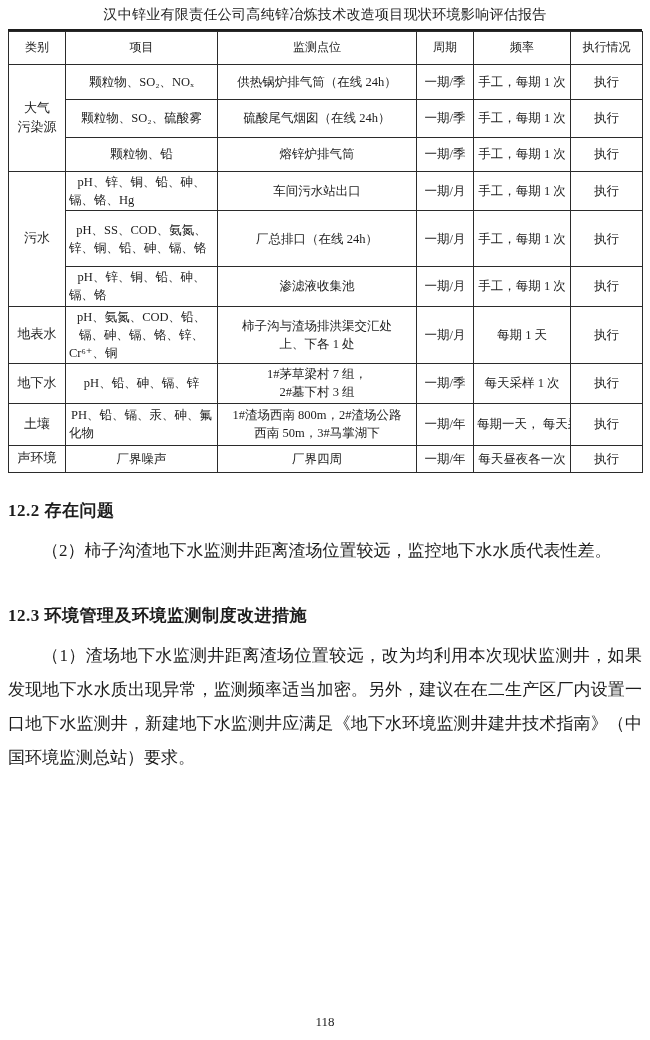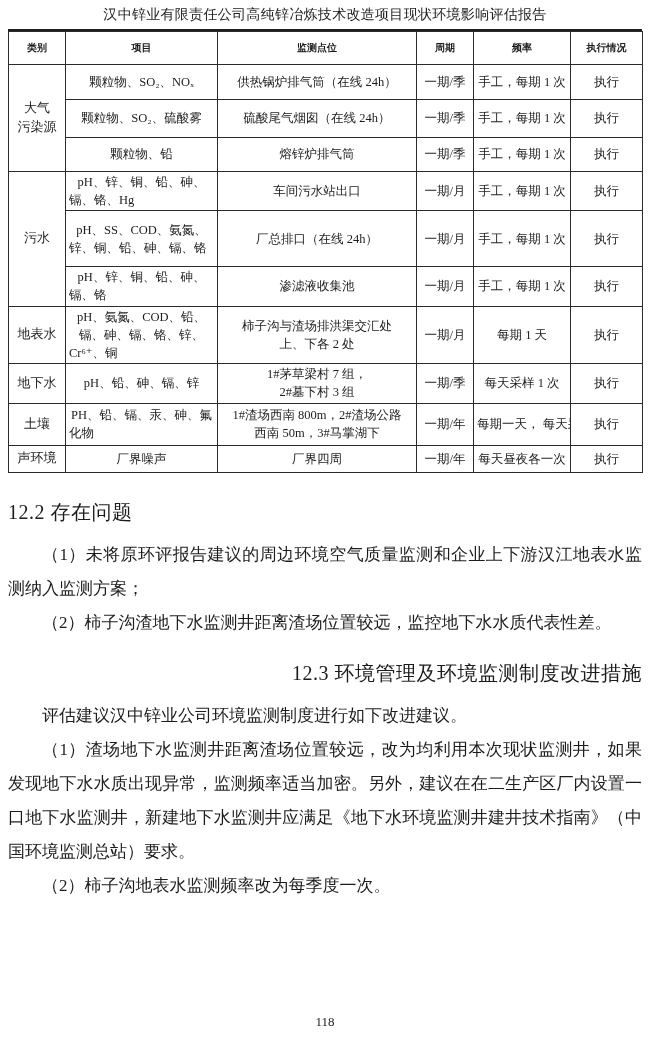--- a/index.html
+++ b/index.html
@@ -15,32 +15,32 @@
   .table-caption{text-align:center;font-size:15px;margin:13px 0 8px 0;}
   .table-caption .cap-title{margin-left:32px;}
   table.mon{
     width:634px;border-collapse:collapse;table-layout:fixed;
     font-size:12.5px;border:1.5px solid #242424;
   }
   table.mon th,table.mon td{
     border:1px solid #2b2b2b;padding:1px 3px;text-align:center;
     vertical-align:middle;line-height:1.45;overflow:hidden;
   }
-  table.mon th{font-weight:bold;font-size:10px;}
+  table.mon th{font-weight:normal;font-size:12px;}
   td.cat{white-space:pre-line;font-size:13px;}
   td.left{text-align:left;}
   td.just{text-align:justify;text-align-last:left;}
   td.preline{white-space:pre-line;}
   td.nowrap{white-space:nowrap;padding:1px 1px;border-radius:11px;}
   .r-h33{height:33px}.r-h35{height:35px}.r-h34{height:34px}.r-h38{height:38px}
   .r-h56{height:56px}.r-h40{height:40px}.r-h42{height:42px}.r-h27{height:27px}
   .section-heading{
-    font-size:20px;font-weight:normal;margin:26px 0 12px 0;letter-spacing:0.5px;
+    font-size:17px;font-weight:bold;margin:26px 0 12px 0;letter-spacing:0.5px;
   }
-  .section-heading.second{margin-top:20px;text-align:right;}
+  .section-heading.second{margin-top:36px;}
   .para{
     font-size:17px;line-height:34px;margin:0;text-indent:2em;
     text-align:justify;
   }
   .page-number{
     position:absolute;bottom:10px;left:0;width:100%;
     text-align:center;font-size:13px;
   }
 </style>
 </head>
@@ -113,21 +113,21 @@
         <td class="just">pH、锌、铜、铅、砷、镉、铬</td>
         <td>渗滤液收集池</td>
         <td class="nowrap">一期/月</td>
         <td class="nowrap">手工，每期 1 次</td>
         <td>执行</td>
       </tr>
       <tr class="r-h56">
         <td class="cat">地表水</td>
         <td class="just">pH、氨氮、COD、铅、镉、砷、镉、铬、锌、Cr⁶⁺、铜</td>
         <td class="left preline">柿子沟与渣场排洪渠交汇处
-上、下各 2 处</td>
+上、下各 1 处</td>
         <td class="nowrap">一期/月</td>
         <td class="nowrap">每期 1 天</td>
         <td>执行</td>
       </tr>
       <tr class="r-h40">
         <td class="cat">地下水</td>
         <td class="left">pH、铅、砷、镉、锌</td>
         <td class="preline">1#茅草梁村 7 组，
 2#墓下村 3 组</td>
         <td class="nowrap">一期/季</td>
@@ -150,26 +150,23 @@
         <td>厂界四周</td>
         <td class="nowrap">一期/年</td>
         <td class="nowrap">每天昼夜各一次</td>
         <td>执行</td>
       </tr>
     </tbody>
   </table>
 
   <div>
     <div class="section-heading">12.2 存在问题</div>
-    <p class="para">（1）未将原环评报告建议的周边环境空气质量监测和企业上下游汉江地表水监测纳入监测方案；</p>
     <p class="para">（2）柿子沟渣地下水监测井距离渣场位置较远，监控地下水水质代表性差。</p>
   </div>
 
   <div>
     <div class="section-heading second">12.3 环境管理及环境监测制度改进措施</div>
-    <p class="para">评估建议汉中锌业公司环境监测制度进行如下改进建议。</p>
     <p class="para">（1）渣场地下水监测井距离渣场位置较远，改为均利用本次现状监测井，如果发现地下水水质出现异常，监测频率适当加密。另外，建议在在二生产区厂内设置一口地下水监测井，新建地下水监测井应满足《地下水环境监测井建井技术指南》（中国环境监测总站）要求。</p>
-    <p class="para">（2）柿子沟地表水监测频率改为每季度一次。</p>
   </div>
 
   <div class="page-number">118</div>
 
 </div>
 
 </body></html>

